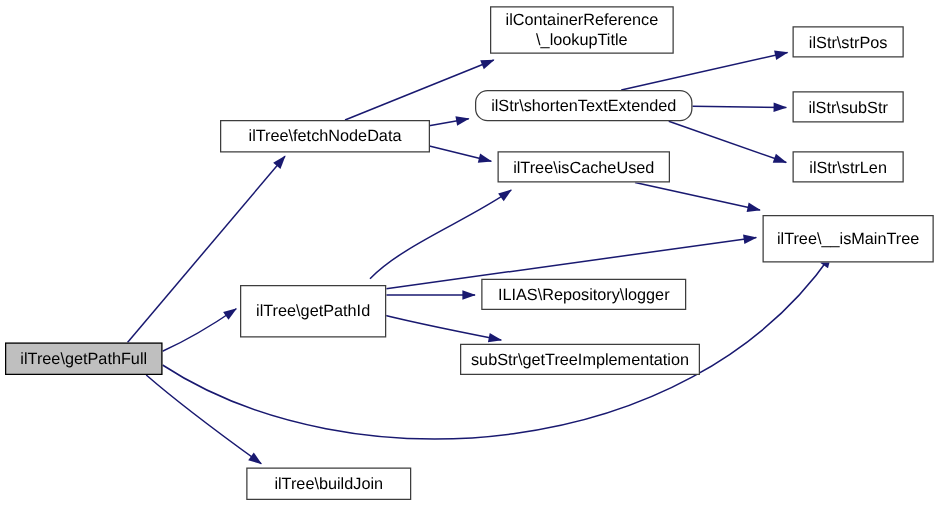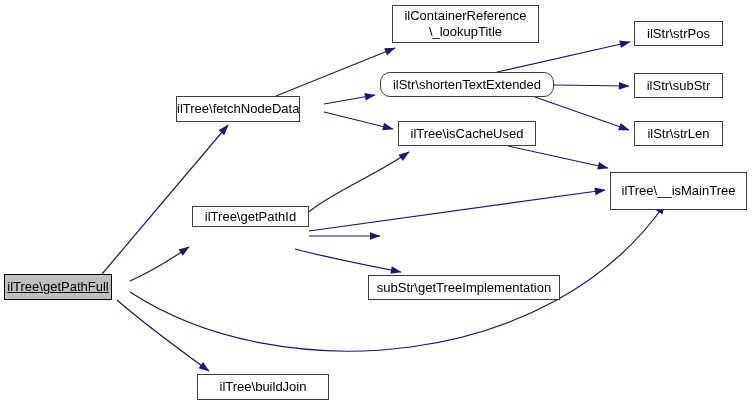--- a/index.html
+++ b/index.html
@@ -74,41 +74,42 @@
     <path class="edge" d="M 497 72 L 630 42" marker-end="url(#arrow)"></path>
     <path class="edge" d="M 554 85 L 629 86" marker-end="url(#arrow)"></path>
     <path class="edge" d="M 535 97 L 629 130" marker-end="url(#arrow)"></path>
     <path class="edge" d="M 508 146 L 608 168" marker-end="url(#arrow)"></path>
     <path class="edge" d="M 296 223 C 322 196, 375 176, 409 152" marker-end="url(#arrow)"></path>
     <path class="edge" d="M 309 231 L 605 190" marker-end="url(#arrow)"></path>
     <path class="edge" d="M 309 236 L 380 236" marker-end="url(#arrow)"></path>
     <path class="edge" d="M 295 249 C 325 257, 360 264, 401 272" marker-end="url(#arrow)"></path>
   </svg>
 
-  <div class="node root" style="left:4px; top:274px; width:108px; height:26px;text-decoration:underline;">ilTree\getPathFull</div>
+  <div class="node root" style="left:4px; top:274px; width:126px; height:26px;">ilTree\getPathFull</div>
 
-  <div class="node" style="left:176px; top:96px; width:124px; height:26px;">ilTree\fetchNodeData</div>
+  <div class="node" style="left:176px; top:96px; width:168px; height:26px;">ilTree\fetchNodeData</div>
 
   <div class="node" style="left:392px; top:5px; width:147px; height:38px;">
     <span>ilContainerReference</span>
     <span>\_lookupTitle</span>
   </div>
 
   <div class="node" style="left:380px; top:72px; width:174px; height:25px;border-radius:10px;">ilStr\shortenTextExtended</div>
 
   <div class="node" style="left:634px; top:73px; width:89px; height:25px;">ilStr\subStr</div>
 
   <div class="node" style="left:634px; top:21px; width:89px; height:25px;">ilStr\strPos</div>
 
   <div class="node" style="left:398px; top:121px; width:138px; height:25px;">ilTree\isCacheUsed</div>
 
   <div class="node" style="left:634px; top:121px; width:89px; height:25px;">ilStr\strLen</div>
 
   <div class="node" style="left:610px; top:172px; width:137px; height:38px;">ilTree\__isMainTree</div>
 
-  <div class="node" style="left:192px; top:206px; width:117px; height:21px;">ilTree\getPathId</div>
+  <div class="node" style="left:192px; top:228px; width:117px; height:42px;">ilTree\getPathId</div>
 
+  <div class="node" style="left:385px; top:223px; width:164px; height:25px;">ILIAS\Repository\logger</div>
 
   <div class="node" style="left:368px; top:275px; width:192px; height:25px;">subStr\getTreeImplementation</div>
 
   <div class="node" style="left:197px; top:374px; width:132px; height:26px;">ilTree\buildJoin</div>
 
 </div>
 
 </body></html>

